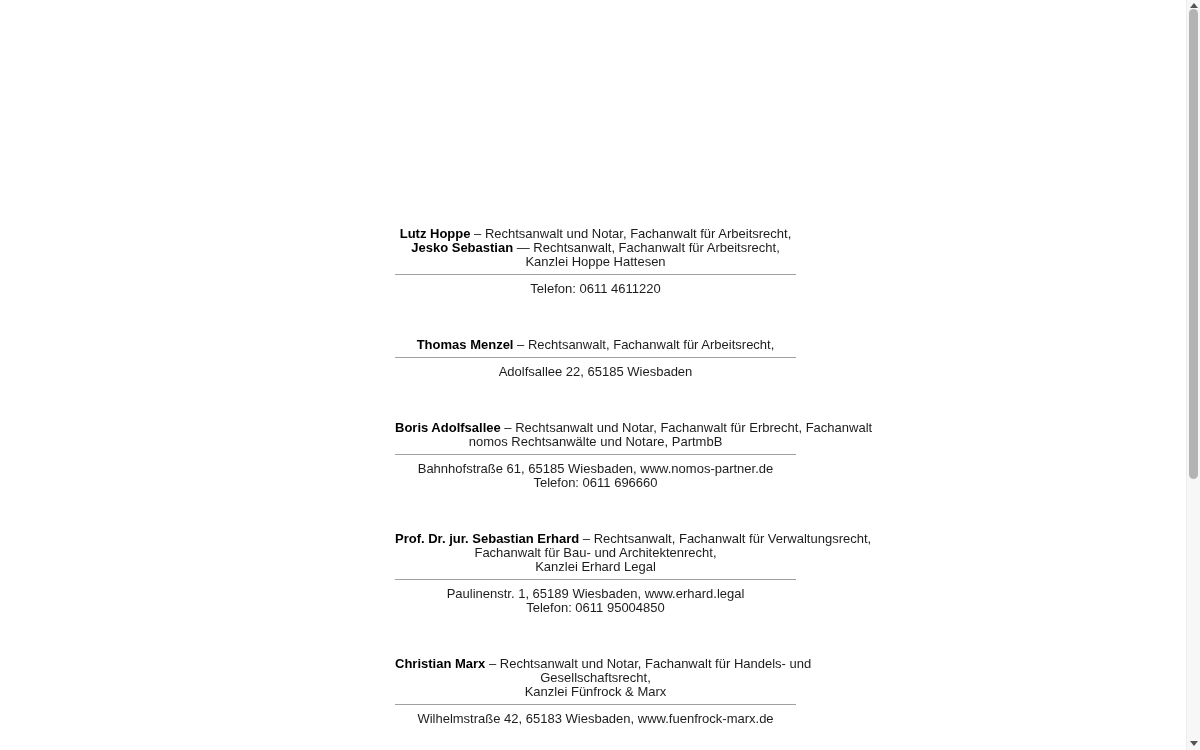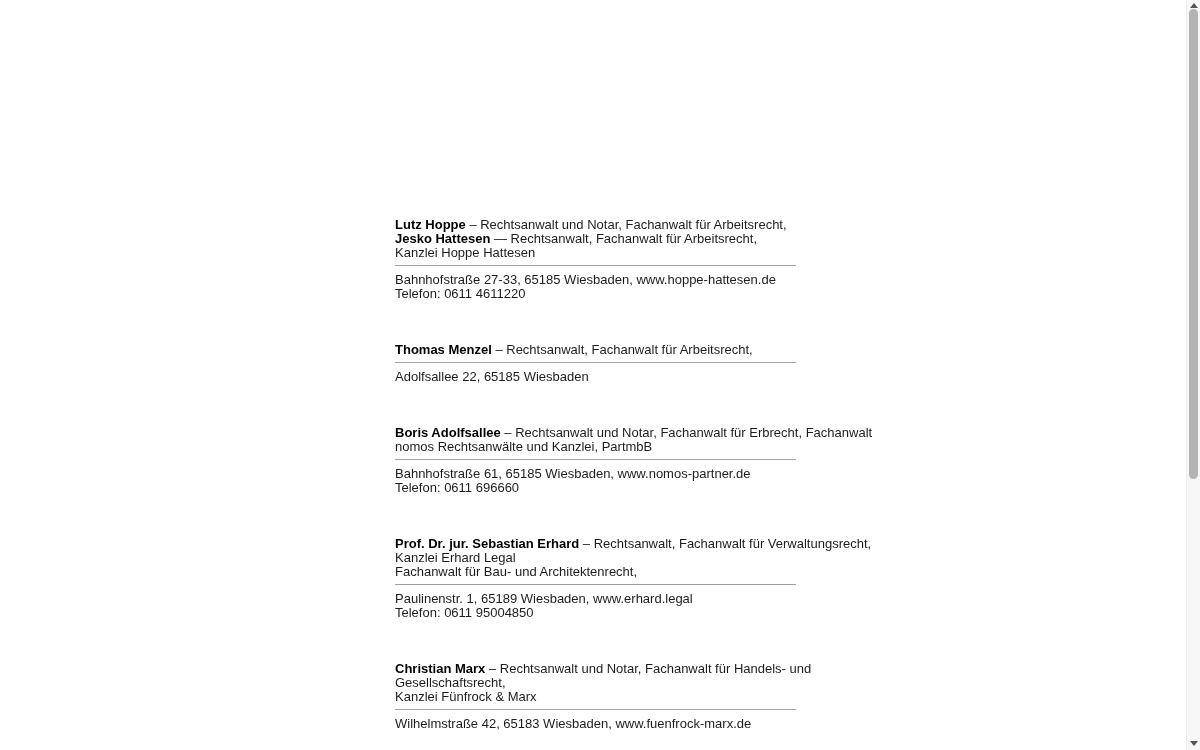--- a/index.html
+++ b/index.html
@@ -17,21 +17,22 @@
   .content {
     position: absolute;
     left: 395px;
     top: 211px;
     width: 401px;
     font-size: 13px;
     line-height: 14px;
     color: var(--text, #1d1d1d);
   }
   .entry {
-    margin: 7px 0 42px 0;
+    margin: 16px 0 42px 0;
+    text-align: center;
   }
   .line {
     white-space: nowrap;
   }
   .entry strong {
     font-weight: bold;
     color: var(--name, #000000);
   }
   .entry hr {
     border: 0;
@@ -76,57 +77,56 @@
   }
 </style>
 </head>
 <body>
 
 <main class="content">
 
     <section class="entry">
       <div class="header">
         <div class="line"><strong>Lutz Hoppe</strong> – Rechtsanwalt und Notar, Fachanwalt für Arbeitsrecht,</div>
-        <div class="line"><strong>Jesko Hattesen</strong> — Rechtsanwalt, Fachanwalt für Arbeitsrecht,</div>
+        <div class="line"><strong>Jesko Sebastian</strong> — Rechtsanwalt, Fachanwalt für Arbeitsrecht,</div>
         <div class="line">Kanzlei Hoppe Hattesen</div>
       </div>
       <hr>
       <div class="details">
-      <div class="line">Bahnhofstraße 27-33, 65185 Wiesbaden, www.hoppe-hattesen.de</div>
         <div class="line">Telefon: 0611 4611220</div>
       </div>
     </section>
 
     <section class="entry">
       <div class="header">
         <div class="line"><strong>Thomas Menzel</strong> – Rechtsanwalt, Fachanwalt für Arbeitsrecht,</div>
       </div>
       <hr>
       <div class="details">
       <div class="line">Adolfsallee 22, 65185 Wiesbaden</div>
       </div>
     </section>
 
     <section class="entry">
       <div class="header">
         <div class="line"><strong>Boris Adolfsallee</strong> – Rechtsanwalt und Notar, Fachanwalt für Erbrecht, Fachanwalt</div>
-        <div class="line">nomos Rechtsanwälte und Kanzlei, PartmbB</div>
+        <div class="line">nomos Rechtsanwälte und Notare, PartmbB</div>
       </div>
       <hr>
       <div class="details">
       <div class="line">Bahnhofstraße 61, 65185 Wiesbaden, www.nomos-partner.de</div>
         <div class="line">Telefon: 0611 696660</div>
       </div>
     </section>
 
     <section class="entry">
       <div class="header">
         <div class="line"><strong>Prof. Dr. jur. Sebastian Erhard</strong> – Rechtsanwalt, Fachanwalt für Verwaltungsrecht,</div>
+        <div class="line">Fachanwalt für Bau- und Architektenrecht,</div>
         <div class="line">Kanzlei Erhard Legal</div>
-        <div class="line">Fachanwalt für Bau- und Architektenrecht,</div>
       </div>
       <hr>
       <div class="details">
       <div class="line">Paulinenstr. 1, 65189 Wiesbaden, www.erhard.legal</div>
         <div class="line">Telefon: 0611 95004850</div>
       </div>
     </section>
 
     <section class="entry">
       <div class="header">

